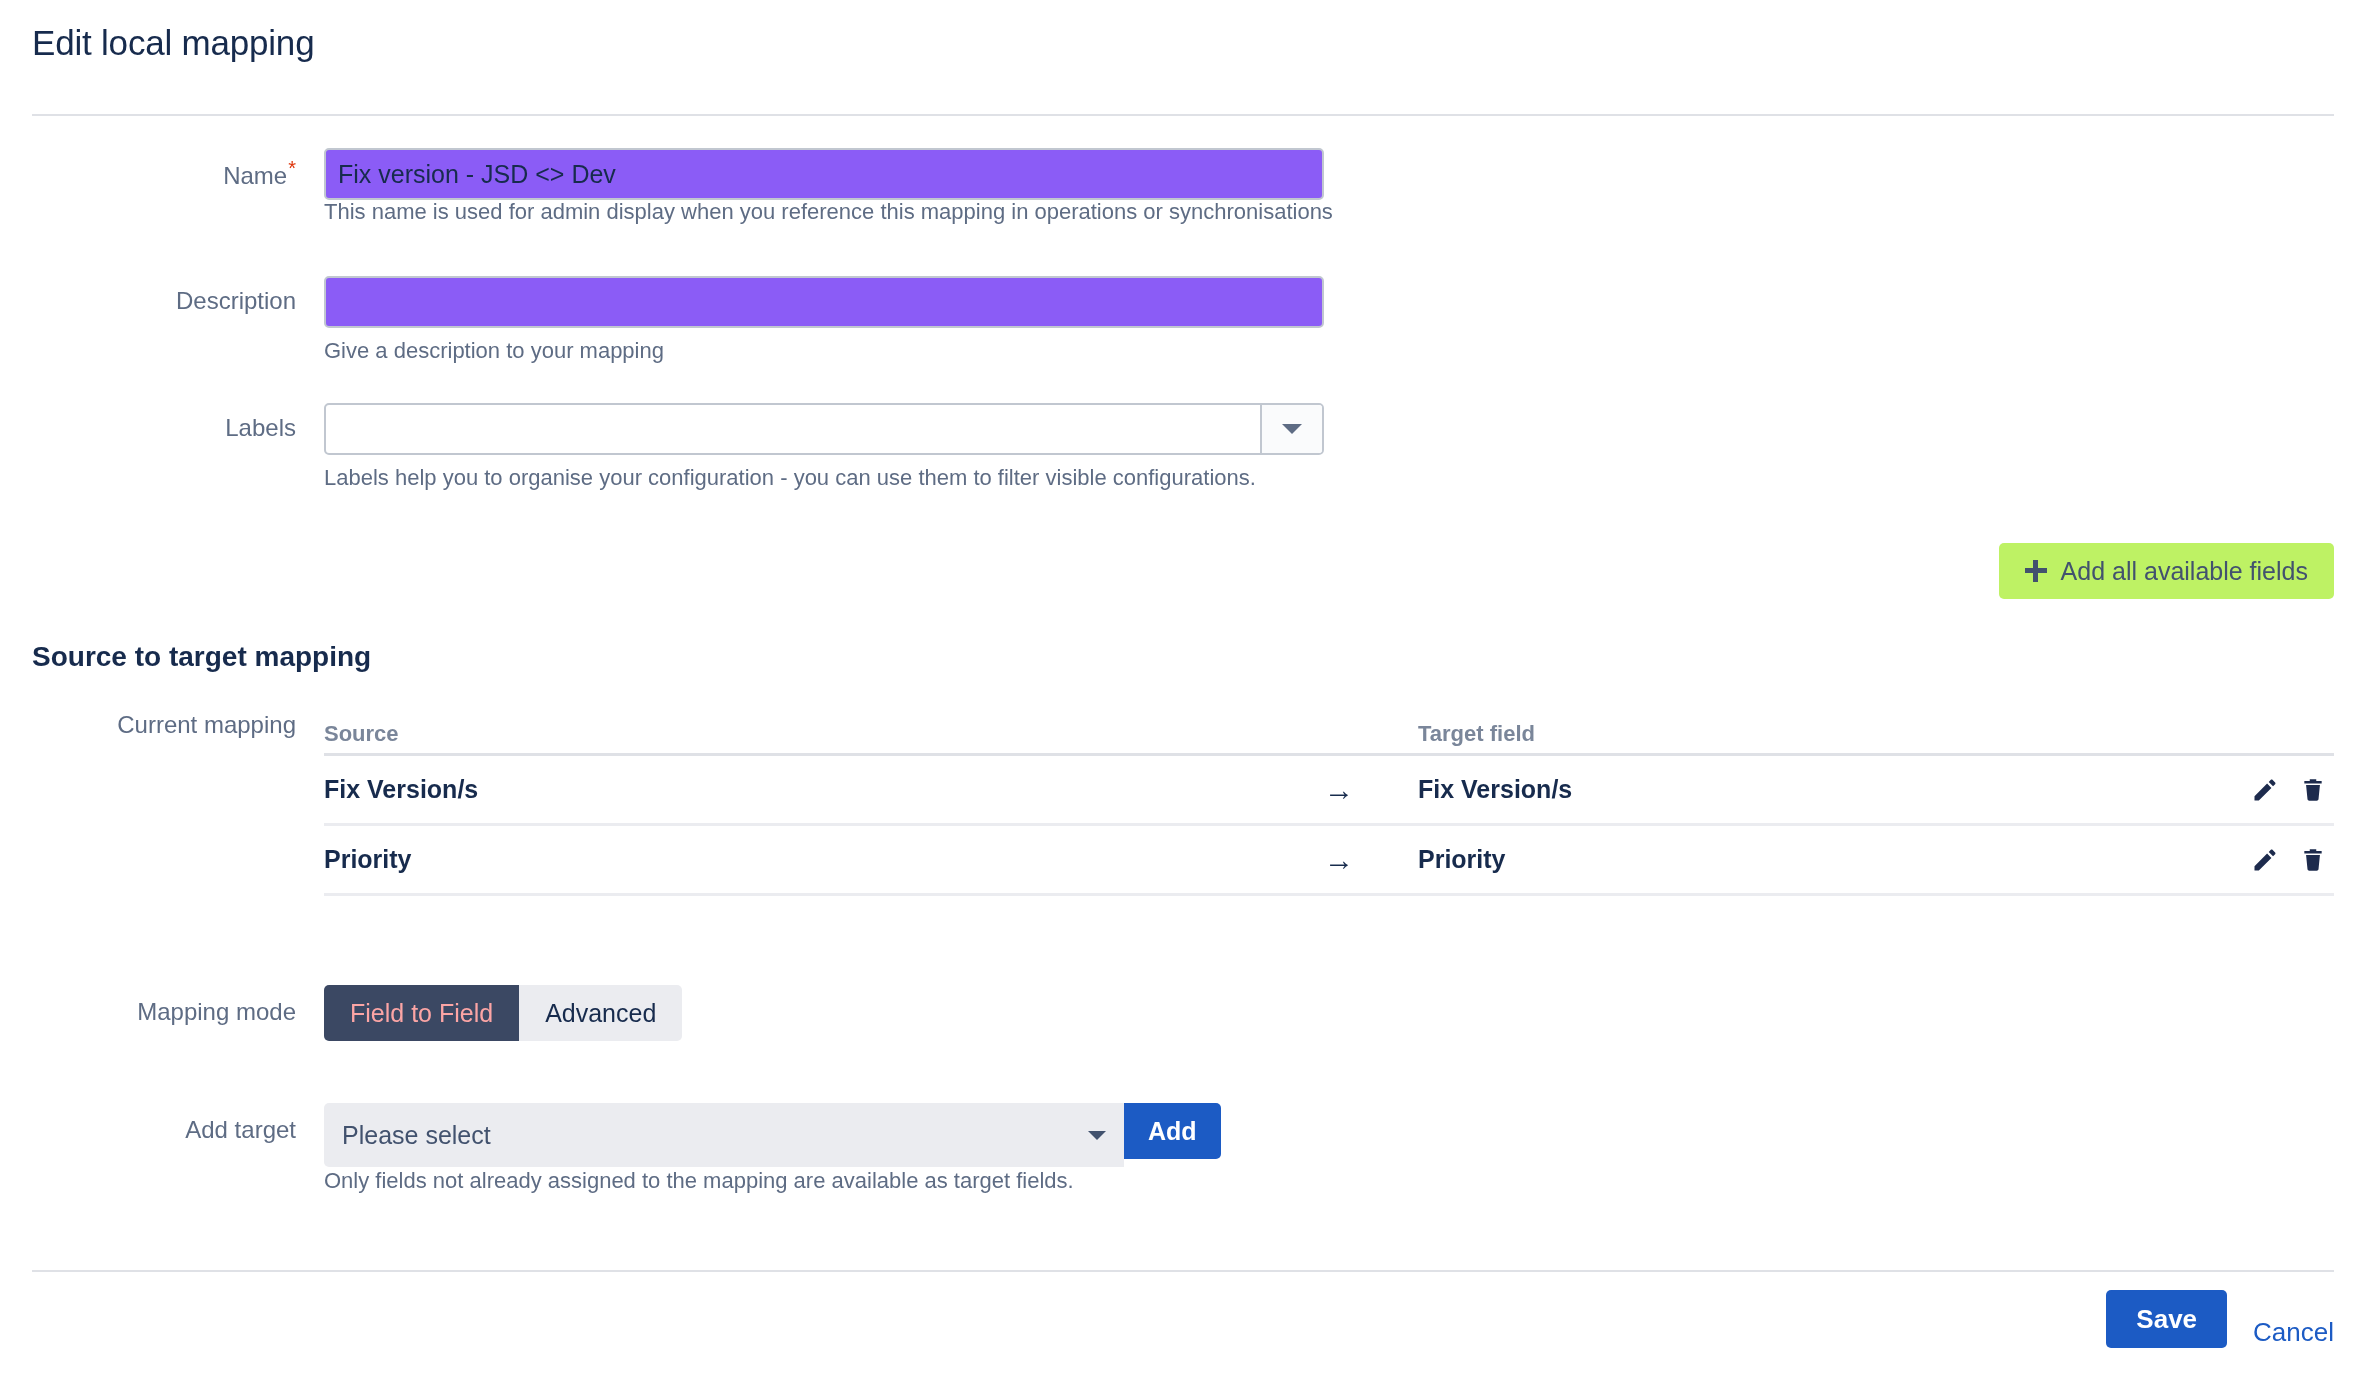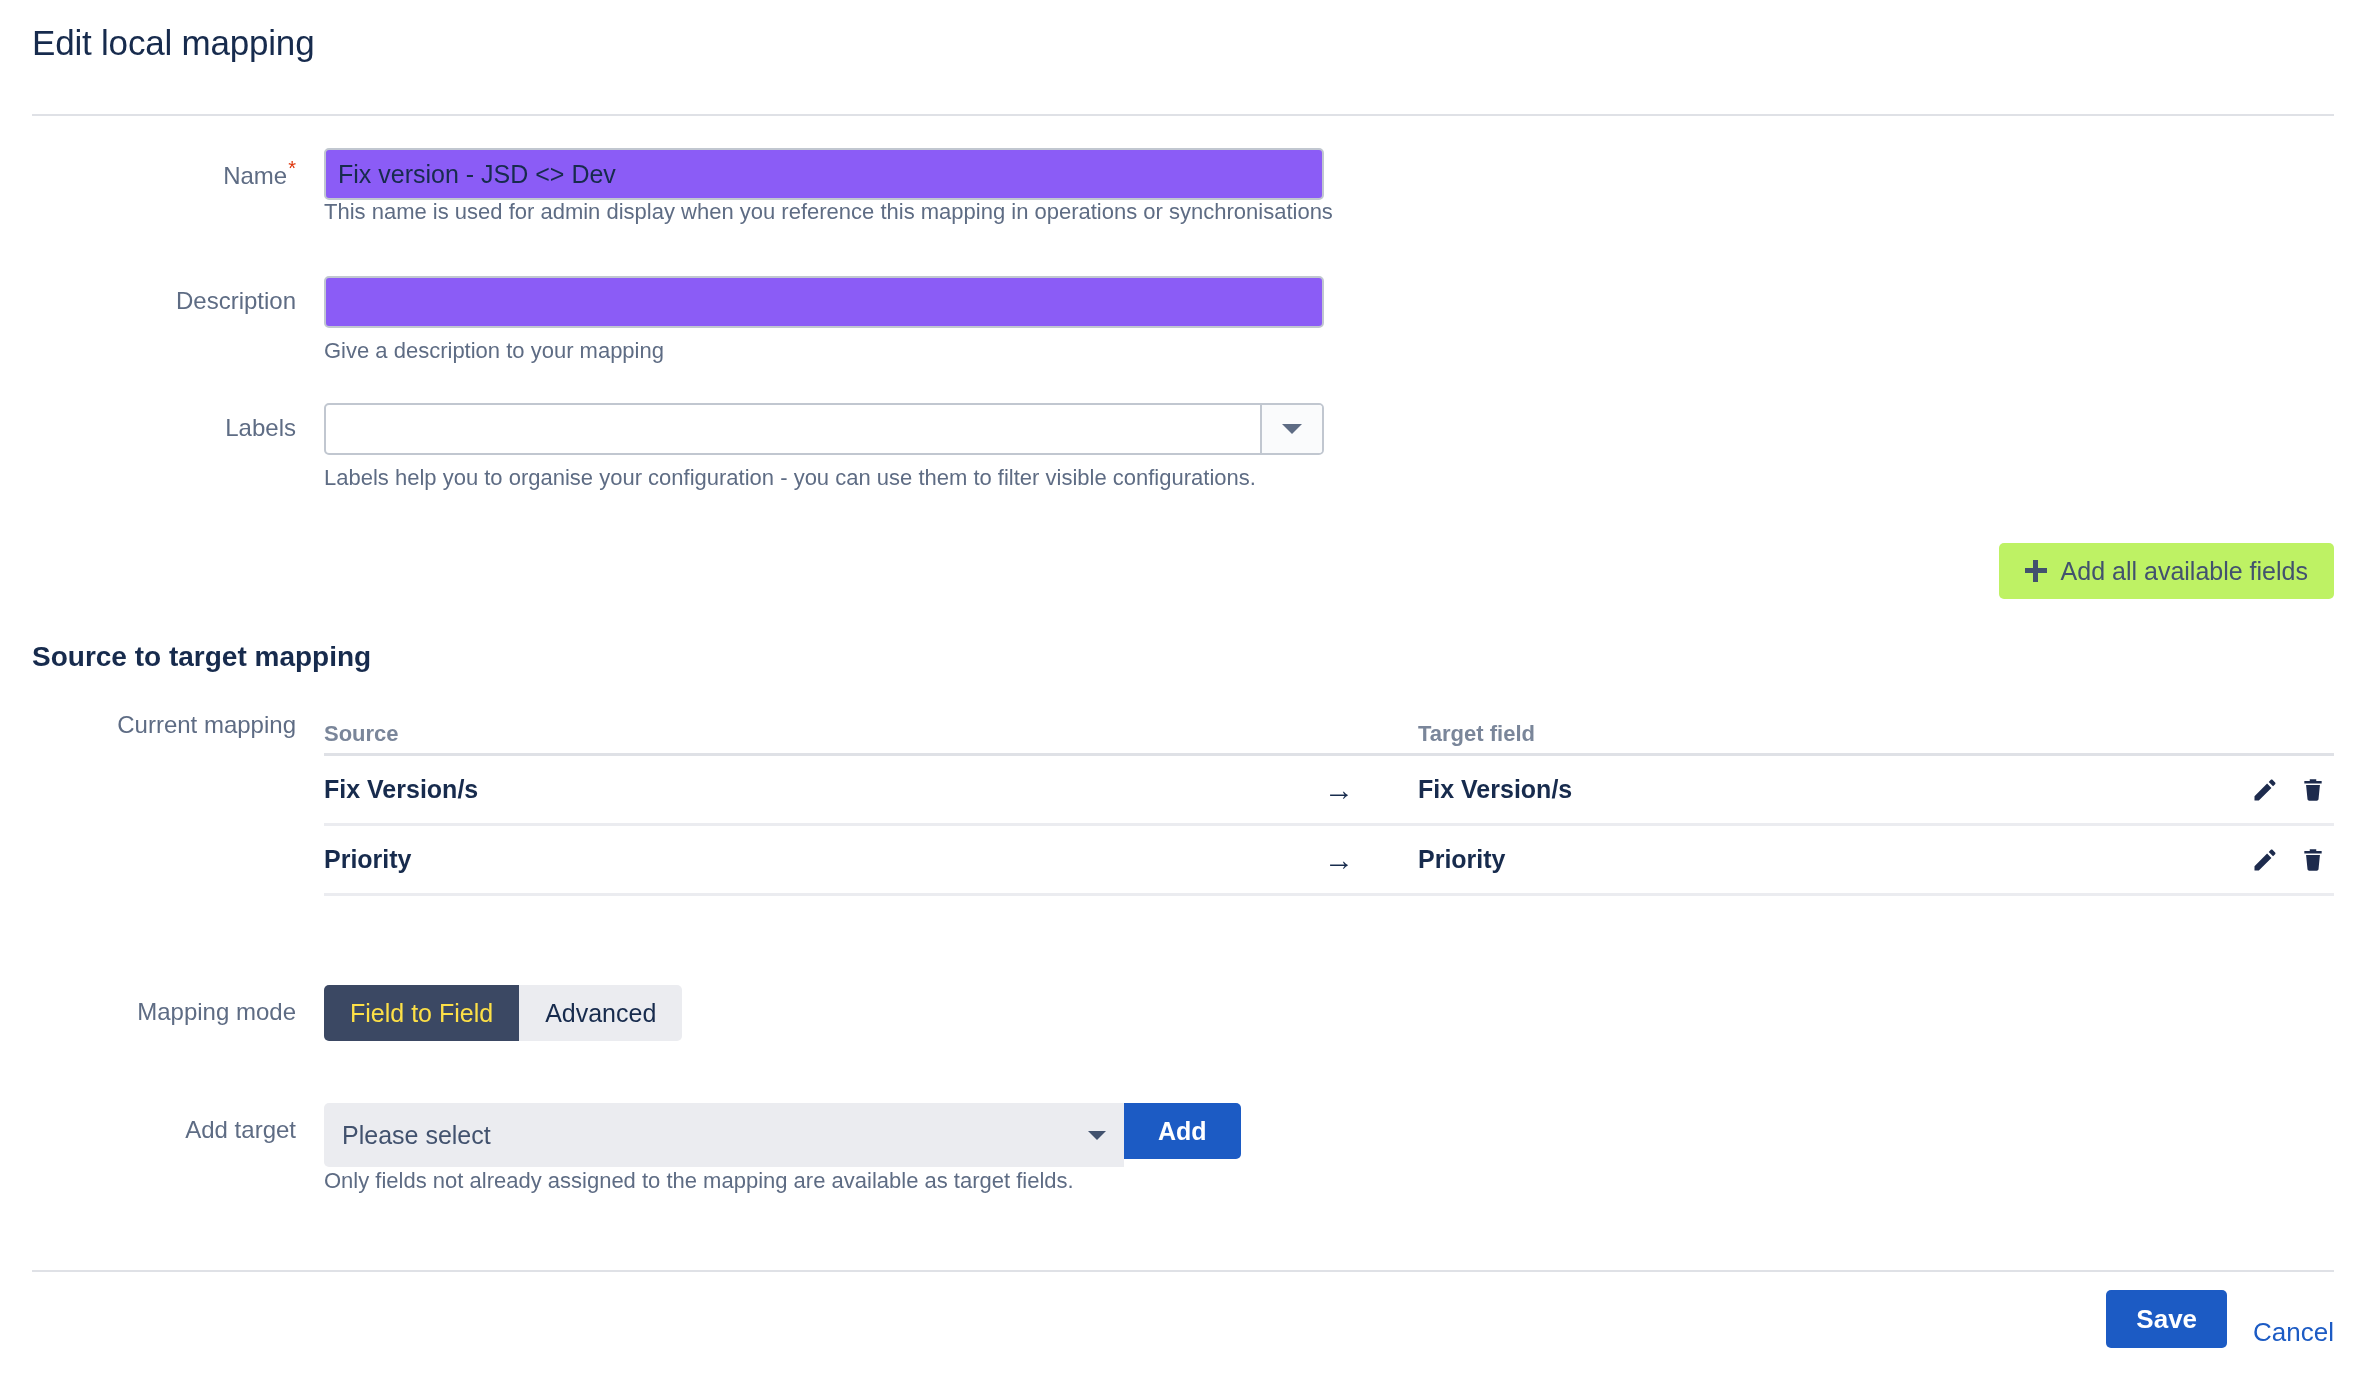--- a/index.html
+++ b/index.html
@@ -244,21 +244,21 @@
     overflow: hidden;
   }
   .seg-btn {
     font-family: "Liberation Sans", sans-serif;
     font-size: 25px;
     border: none;
     height: 56px;
     padding: 0 26px;
     cursor: pointer;
   }
-  .seg-btn.active { background: #3B4863; color: #fde047; }
+  .seg-btn.active { background: #3B4863; color: #fca5a5; }
   .seg-btn.inactive { background: #EBECF0; color: #172B4D; }
 
   
   #row-add-target { top: 1103px; }
   #row-add-target .field-label { top: 12px; }
   .add-target-wrap {
     position: absolute;
     left: 324px;
     top: 0;
     display: flex;
@@ -285,21 +285,21 @@
     border-left: 9px solid transparent;
     border-right: 9px solid transparent;
     border-top: 9px solid #42526E;
   }
   .add-btn {
     height: 56px;
     background: #1C5BC4;
     color: #ffffff;
     border: none;
     border-radius: 0 5px 5px 0;
-    padding: 0 34px;
+    padding: 0 24px;
     font-family: "Liberation Sans", sans-serif;
     font-size: 25px;
     font-weight: 700;
     cursor: pointer;
   }
   #row-add-target .help-text { top: 64px; }
 
   
   .footer {
     position: absolute;

